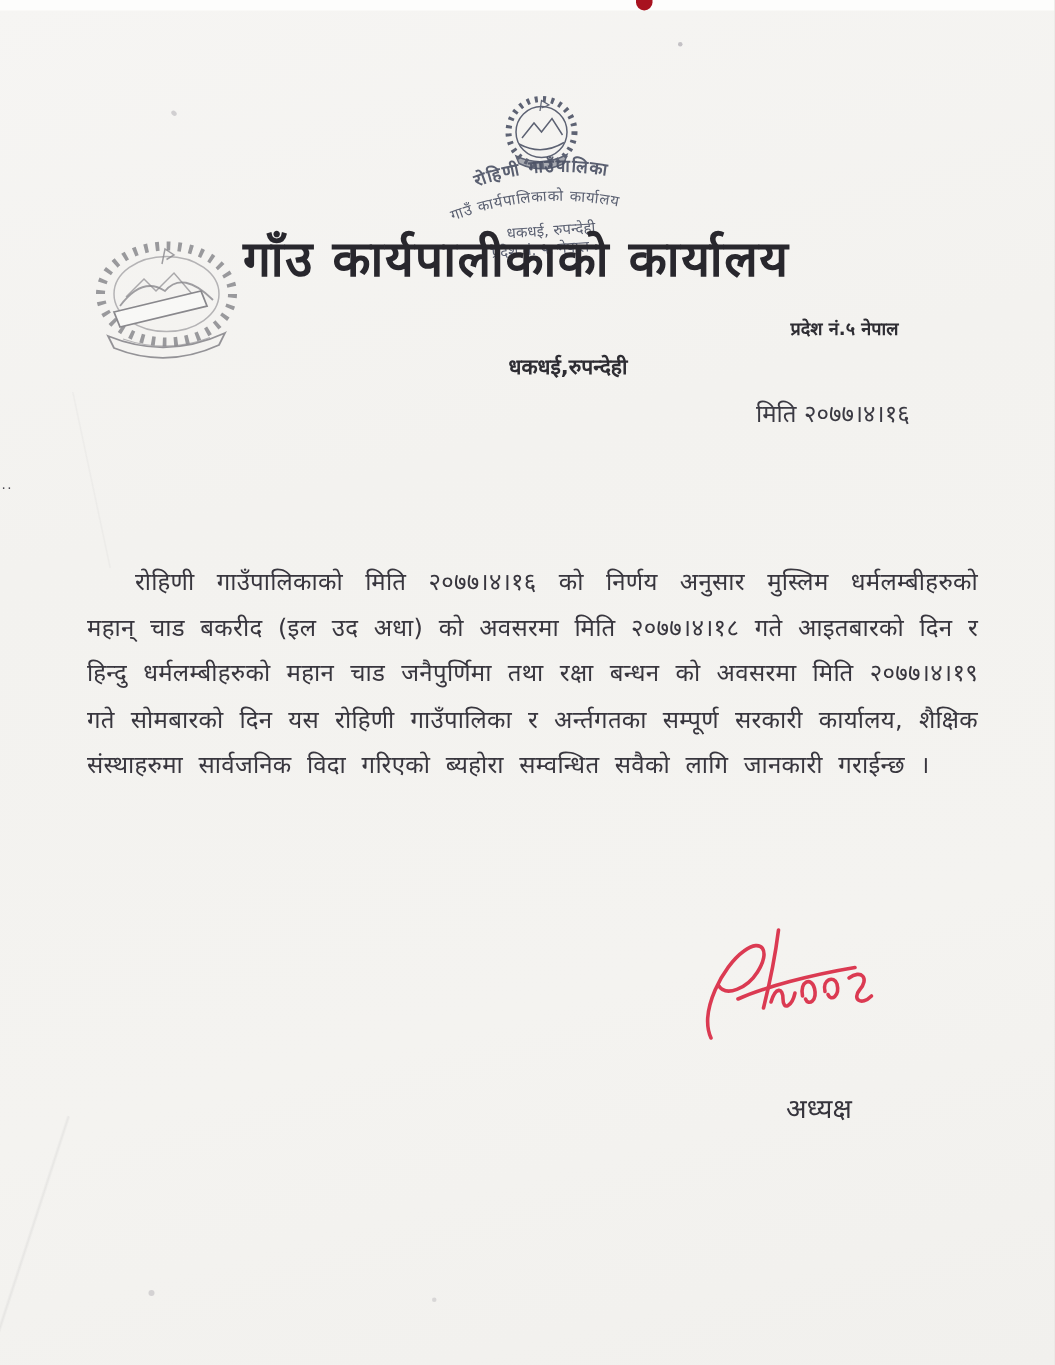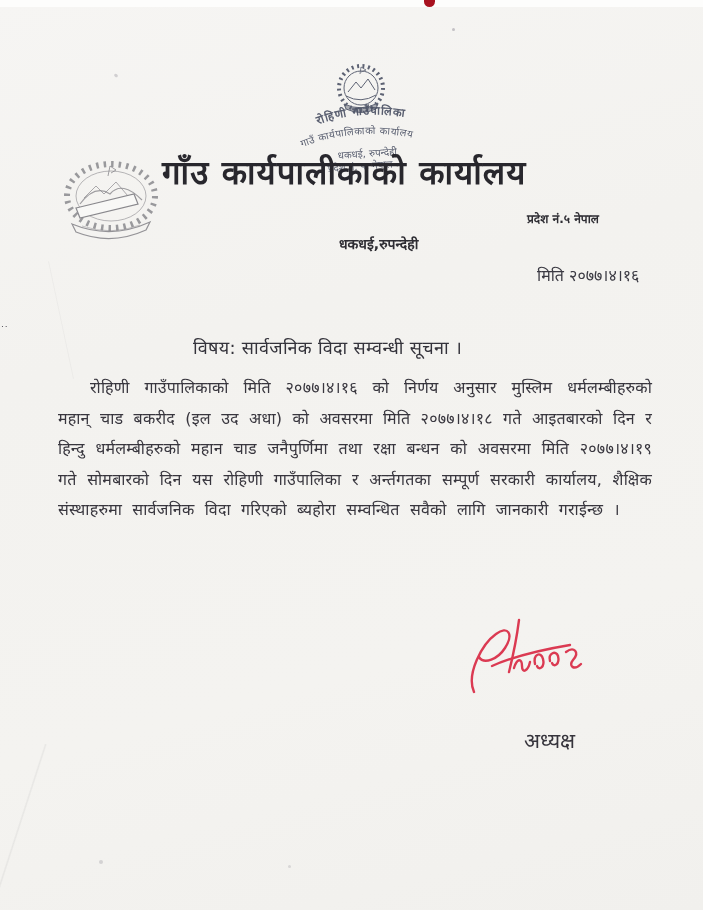--- a/index.html
+++ b/index.html
@@ -36,32 +36,32 @@
   .stamp{position:absolute;left:298px;top:60px;width:164px;height:118px;}
 
   .office-title{
     position:absolute;left:162px;top:151px;width:430px;margin:0;
     font-size:33px;line-height:44px;font-weight:bold;color:#28272d;
     letter-spacing:1px;white-space:nowrap;
   }
   .sub-address{position:absolute;left:339px;top:210px;font-size:14px;font-weight:bold;color:#2e2d33;white-space:nowrap;margin-top:24px;}
   .sub-province{position:absolute;left:527px;top:210px;font-size:12px;font-weight:bold;color:#2e2d33;white-space:nowrap;}
 
-  .date-line{position:absolute;left:504px;top:264px;font-size:16px;color:#3b3a43;white-space:nowrap;margin-left:33px;}
+  .date-line{position:absolute;left:504px;top:264px;font-size:16px;color:#3b3a43;white-space:nowrap;}
   .subject-line{position:absolute;left:193px;top:335px;font-size:18px;color:#34333b;letter-spacing:.3px;white-space:nowrap;}
 
   .body-text{
     position:absolute;left:58px;top:373px;width:594px;margin:0;
     font-size:16px;line-height:30.5px;color:#38363e;
     text-align:justify;text-indent:32px;word-spacing:5px;letter-spacing:.2px;
   }
 
   .signature-svg{position:absolute;left:462px;top:608px;width:140px;height:90px;}
   .sig-name{position:absolute;left:478px;top:686px;font-size:17.5px;color:#36343c;letter-spacing:1px;white-space:nowrap;}
-  .sig-role{position:absolute;left:524px;top:726px;font-size:21px;color:#36343c;white-space:nowrap;}
+  .sig-role{position:absolute;left:524px;top:726px;font-size:18px;color:#36343c;white-space:nowrap;}
 
   .stamp text, .coat text{font-family:"DejaVu Sans","Liberation Sans",sans-serif;}
 </style>
 </head>
 <body>
 
 <div class="page">
 
   <div class="top-strip"></div>
   <div class="red-dot"></div>
@@ -111,21 +111,20 @@
       <text x="30" y="112" font-size="10" transform="rotate(-4 30 112)">प्रदेश नं. ५, नेपाल</text>
     </g>
   </svg>
 
   <h1 class="office-title">गाँउ कार्यपालीकाको कार्यालय</h1>
   <div class="sub-address">धकधई,रुपन्देही</div>
   <div class="sub-province">प्रदेश नं.५ नेपाल</div>
 
   <div class="date-line">मिति २०७७।४।१६</div>
 
-  <div class="subject-line">विषय:  सार्वजनिक विदा सम्वन्धी सूचना ।</div>
 
   <p class="body-text">रोहिणी गाउँपालिकाको मिति २०७७।४।१६ को निर्णय अनुसार मुस्लिम धर्मलम्बीहरुको महान् चाड बकरीद (इल उद अधा) को अवसरमा मिति २०७७।४।१८ गते आइतबारको दिन र हिन्दु धर्मलम्बीहरुको महान चाड जनैपुर्णिमा तथा रक्षा बन्धन को अवसरमा मिति २०७७।४।१९ गते सोमबारको दिन यस रोहिणी गाउँपालिका र अर्न्तगतका सम्पूर्ण सरकारी कार्यालय, शैक्षिक संस्थाहरुमा सार्वजनिक विदा गरिएको ब्यहोरा सम्वन्धित सवैको लागि जानकारी गराईन्छ ।</p>
 
   <svg class="signature-svg" viewBox="0 0 140 90" aria-hidden="true">
     <g stroke="#db3a52" stroke-width="2.4" fill="none" stroke-linecap="round" stroke-linejoin="round">
       <path d="M12,84 C4,66 20,36 34,26 C46,17 52,26 43,40 C36,51 22,57 17,49"></path>
       <path d="M57,12 C55,28 51,48 47,64"></path>
       <path d="M30,58 C48,50 78,42 108,37"></path>
       <path d="M52,60 C55,50 60,50 60,58 C60,66 66,63 68,54"></path>
       <path d="M73,56 C71,46 79,43 81,51 C83,59 77,63 75,58"></path>

